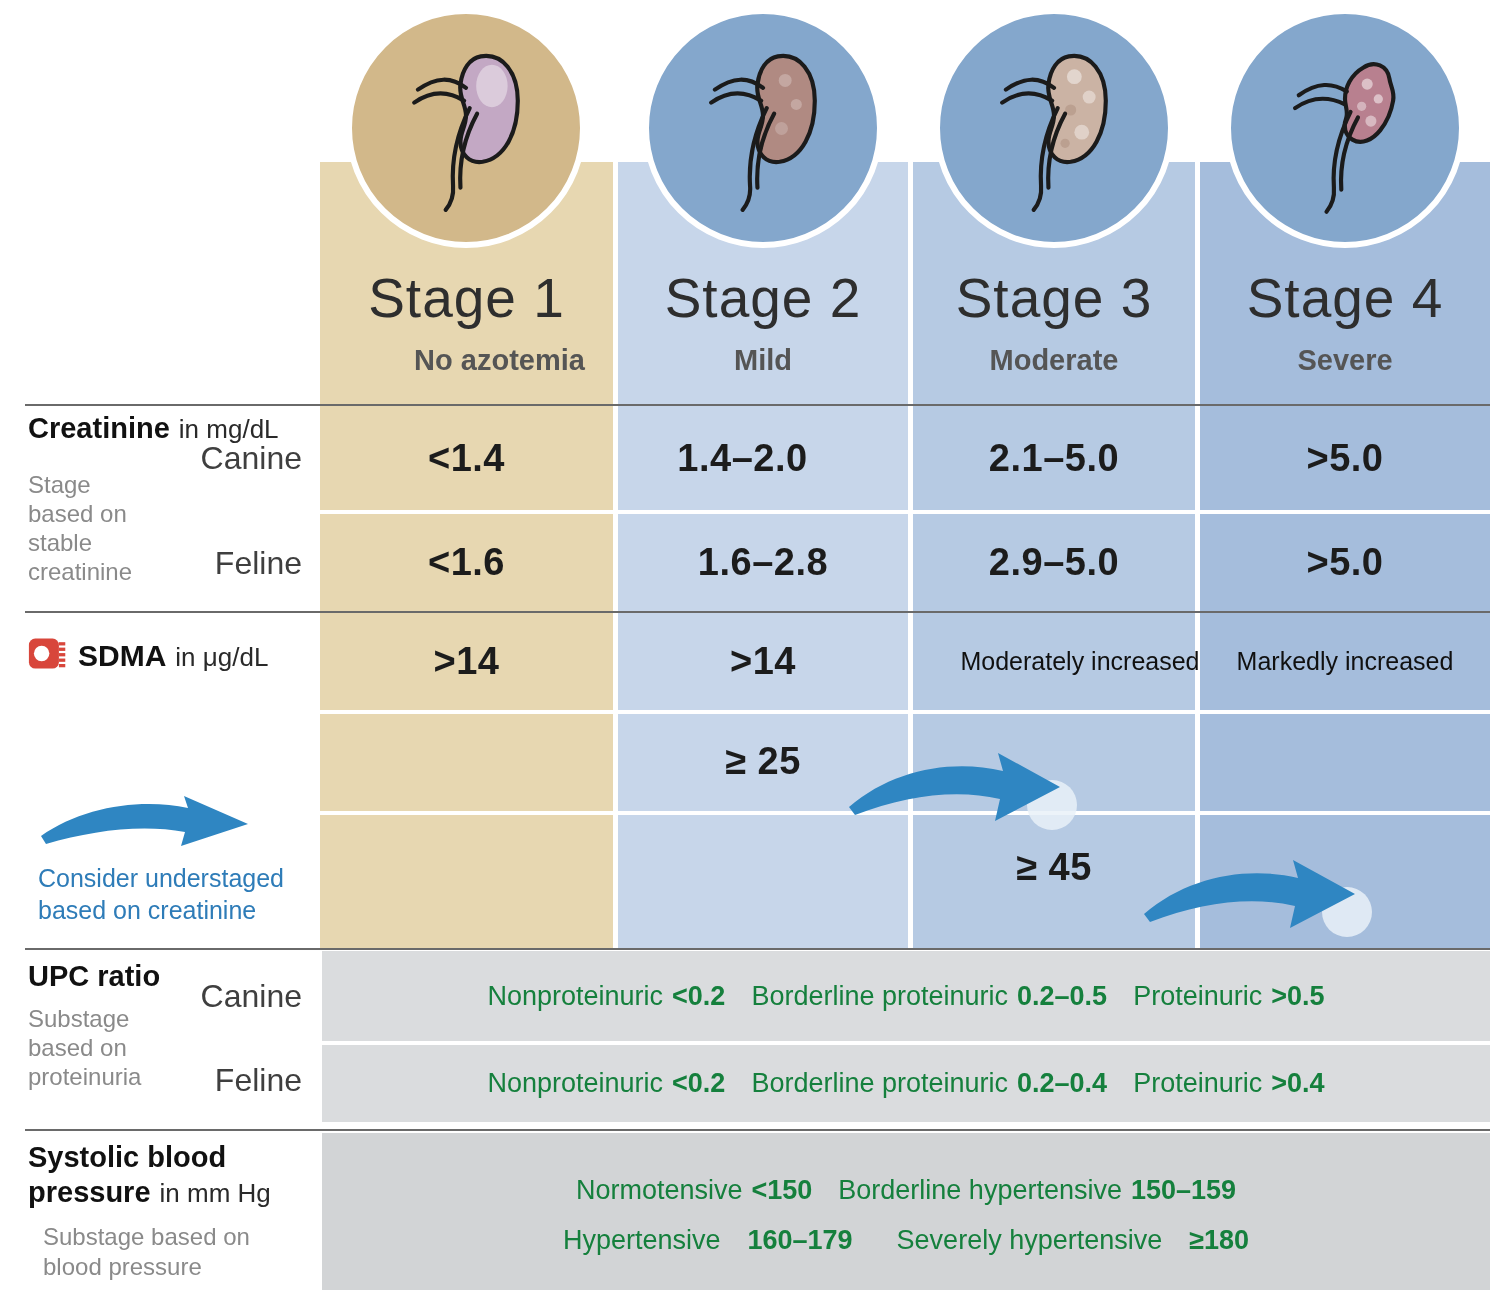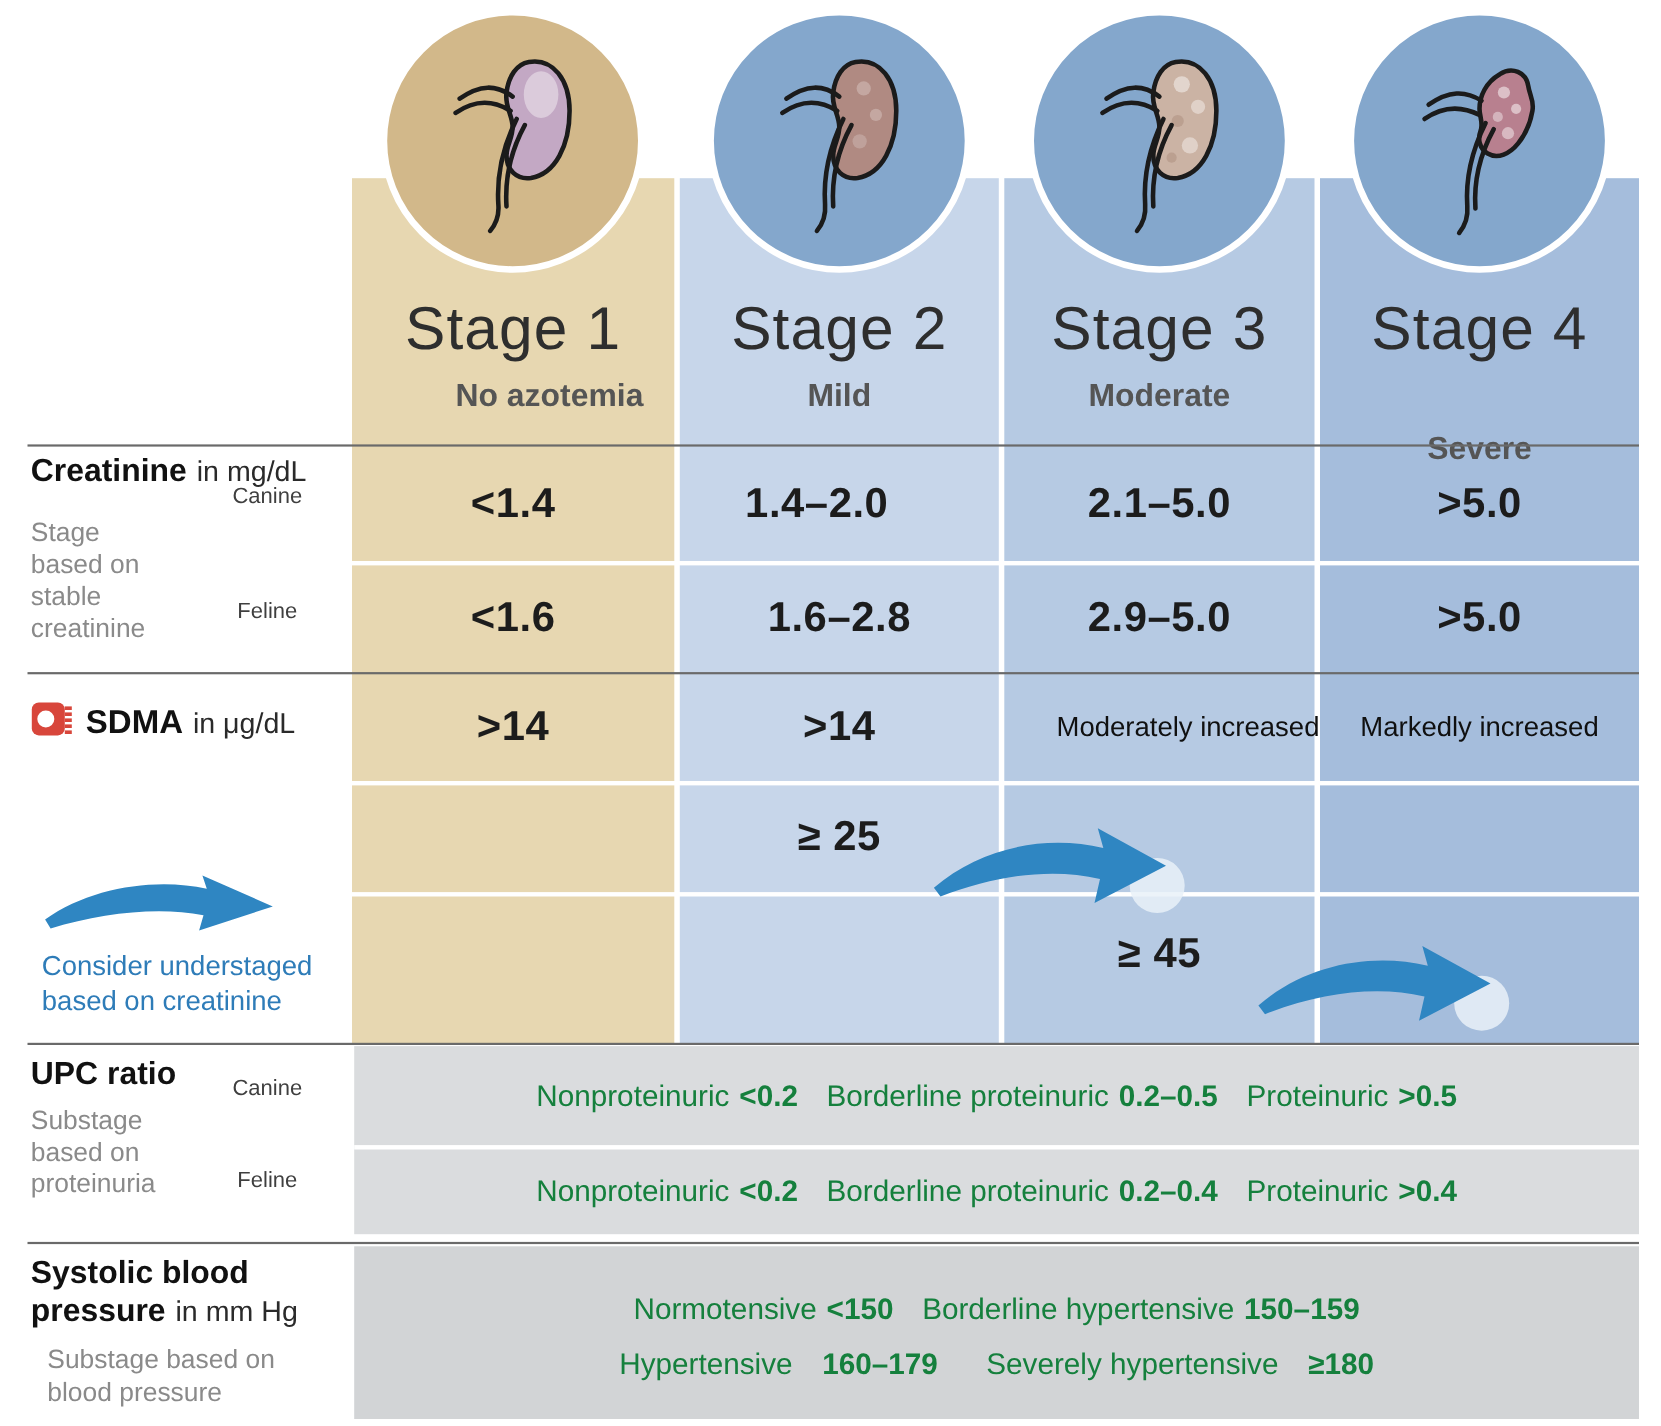--- a/index.html
+++ b/index.html
@@ -31,22 +31,22 @@
   .wsep{position:absolute;height:4px;background:#ffffff;z-index:5;}
   
   .cell{position:absolute;display:flex;align-items:center;justify-content:center;
     text-align:center;z-index:5;}
   .v{font-size:38px;font-weight:700;color:#1c1c1c;letter-spacing:0.5px;}
   .s{font-size:25px;font-weight:500;color:#101010;}
   
   .ltitle{position:absolute;left:28px;font-size:29px;font-weight:700;color:#111111;z-index:5;white-space:nowrap;}
   .unit{font-weight:400;font-size:26px;color:#2a2a2a;margin-left:9px;}
   .note{position:absolute;left:28px;font-size:24px;line-height:29px;color:#8a8a8a;z-index:5;}
-  .species{position:absolute;left:168px;width:150px;text-align:center;
-    font-size:20px;color:#3f3f3f;z-index:5;}
+  .species{position:absolute;left:152px;width:150px;text-align:right;
+    font-size:32px;color:#3f3f3f;z-index:5;}
   .bluenote{position:absolute;left:38px;font-size:25px;line-height:32px;color:#2e7cb8;z-index:5;}
   
   .panel{position:absolute;left:322px;width:1168px;z-index:2;}
   .upcpanel{top:951px;height:171px;background:#dadcde;}
   .bppanel{top:1133px;height:157px;background:#d2d4d6;}
   .rt{position:absolute;left:322px;width:1168px;display:flex;align-items:center;
     justify-content:center;font-size:27px;color:#15803d;z-index:5;white-space:nowrap;}
   .rt .lbl{font-weight:400;margin-right:9px;}
   .rt .num{font-weight:700;margin-right:26px;}
   .rt .num:last-child{margin-right:0;}
@@ -124,21 +124,21 @@
   </div>
 
   <div class="stage-label" style="left:320px;width:293px;">Stage 1</div>
   <div class="stage-label" style="left:618px;width:290px;">Stage 2</div>
   <div class="stage-label" style="left:913px;width:282px;">Stage 3</div>
   <div class="stage-label" style="left:1200px;width:290px;">Stage 4</div>
 
   <div class="stage-sub" style="left:320px;width:293px;padding-left:33px;">No azotemia</div>
   <div class="stage-sub" style="left:913px;width:282px;">Moderate</div>
   <div class="stage-sub" style="left:618px;width:290px;">Mild</div>
-  <div class="stage-sub" style="left:1200px;width:290px;margin-top:48px;">Severe</div>
+  <div class="stage-sub" style="left:1200px;width:290px;">Severe</div>
 
   <div class="cell v" style="left:320px;width:293px;top:408px;height:100px;">&lt;1.4</div>
   <div class="cell v" style="left:618px;width:249px;top:408px;height:100px;">1.4–2.0</div>
   <div class="cell v" style="left:913px;width:282px;top:408px;height:100px;">2.1–5.0</div>
   <div class="cell v" style="left:1200px;width:290px;top:408px;height:100px;">&gt;5.0</div>
 
   <div class="cell v" style="left:320px;width:293px;top:516px;height:93px;">&lt;1.6</div>
   <div class="cell v" style="left:618px;width:290px;top:516px;height:93px;">1.6–2.8</div>
   <div class="cell v" style="left:913px;width:282px;top:516px;height:93px;">2.9–5.0</div>
   <div class="cell v" style="left:1200px;width:290px;top:516px;height:93px;">&gt;5.0</div>

